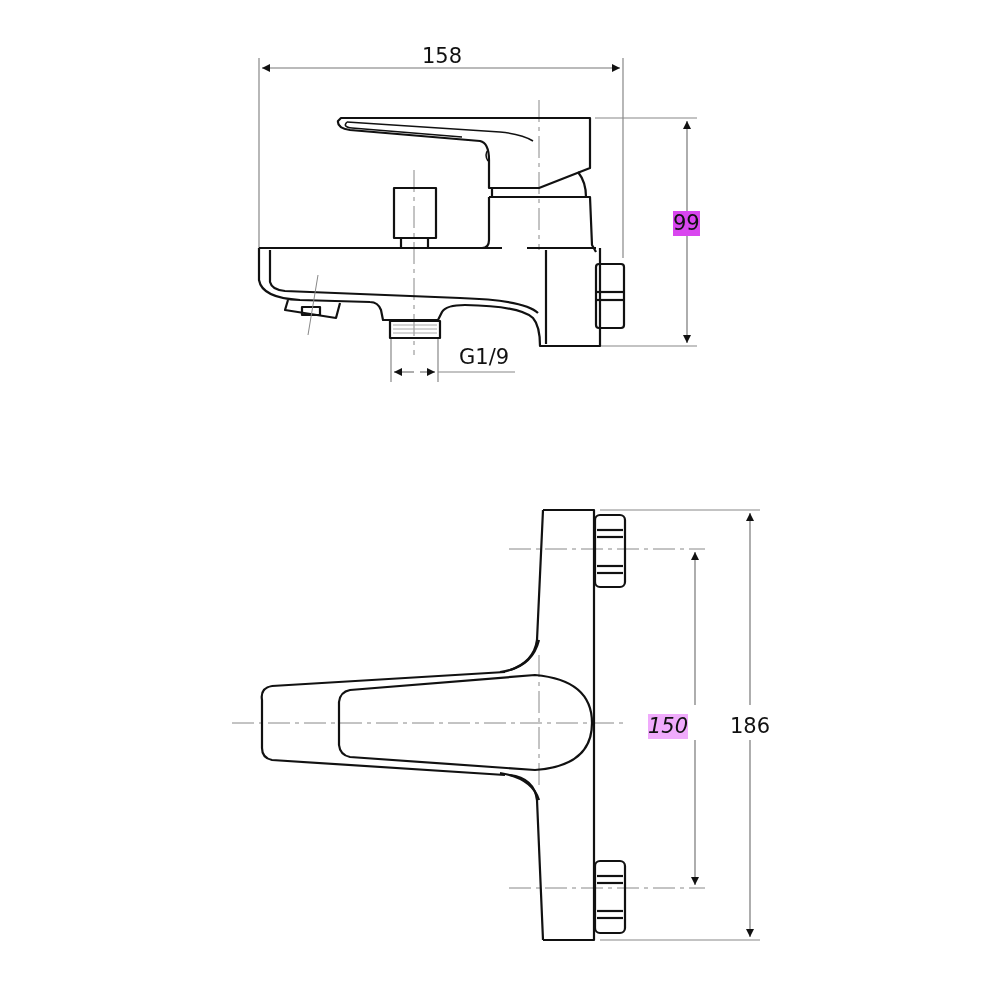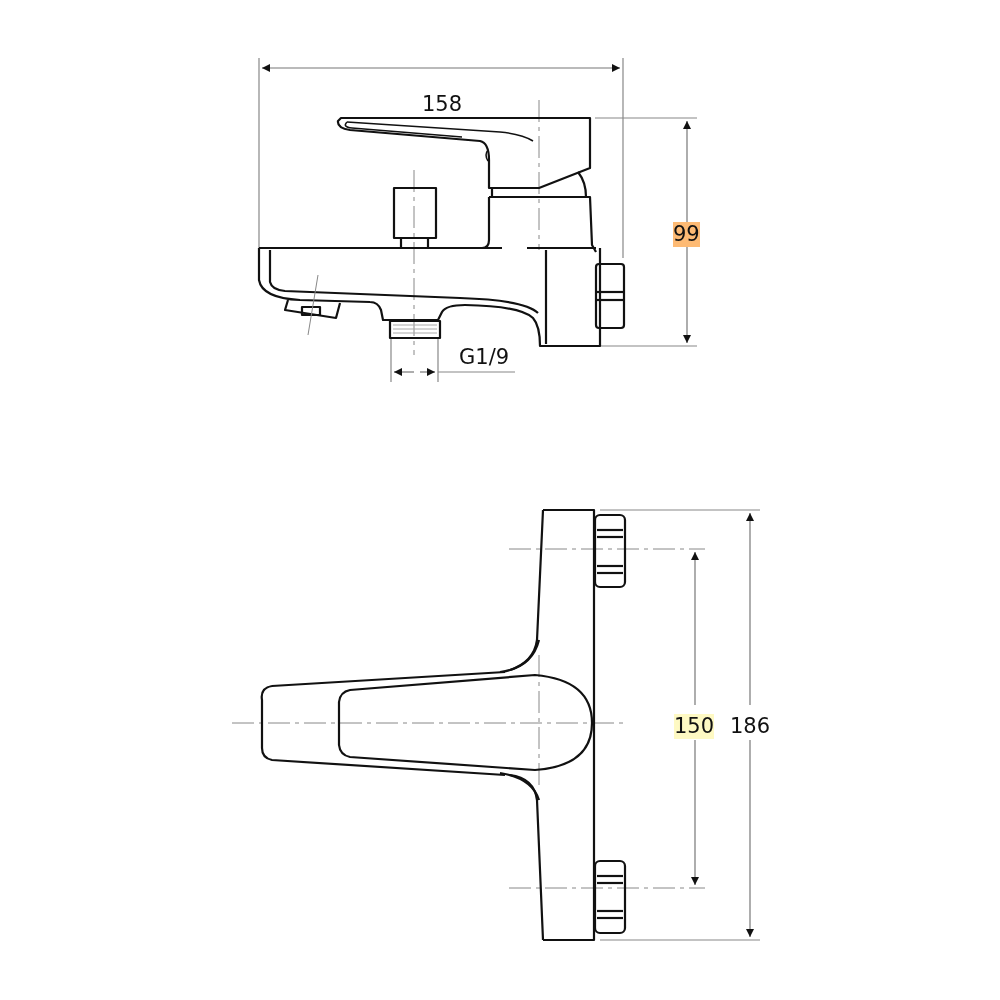--- a/index.html
+++ b/index.html
@@ -124,17 +124,17 @@
       <line x1="597" y1="573" x2="623" y2="573"></line>
       <rect x="595" y="861" width="30" height="72" rx="5"></rect>
       <line x1="597" y1="876" x2="623" y2="876"></line>
       <line x1="597" y1="883" x2="623" y2="883"></line>
       <line x1="597" y1="911" x2="623" y2="911"></line>
       <line x1="597" y1="918" x2="623" y2="918"></line>
     </g>
   </g>
 </svg>
 
-<div class="dimtxt" style="left:420px; top:46px; background:#fff; padding:0 2px;margin-top:48px;">158</div>
-<div class="dimtxt" style="left:673px; top:222px; background:#fdba74; padding:2px 0;">99</div>
+<div class="dimtxt" style="left:420px; top:46px; background:#fff; padding:0 2px;">158</div>
+<div class="dimtxt" style="left:673px; top:211px; background:#d946ef; padding:2px 0;">99</div>
 <div class="dimtxt" style="left:459px; top:347px;">G1/9</div>
-<div class="dimtxt" style="left:674px; top:714px; background:#fef9c3; padding:2px 0;">150</div>
+<div class="dimtxt" style="left:648px; top:714px; background:#f0abfc; padding:2px 0;font-style:italic;">150</div>
 <div class="dimtxt" style="left:730px; top:714px; background:#fff; padding:2px 0;">186</div>
 
 </body></html>

